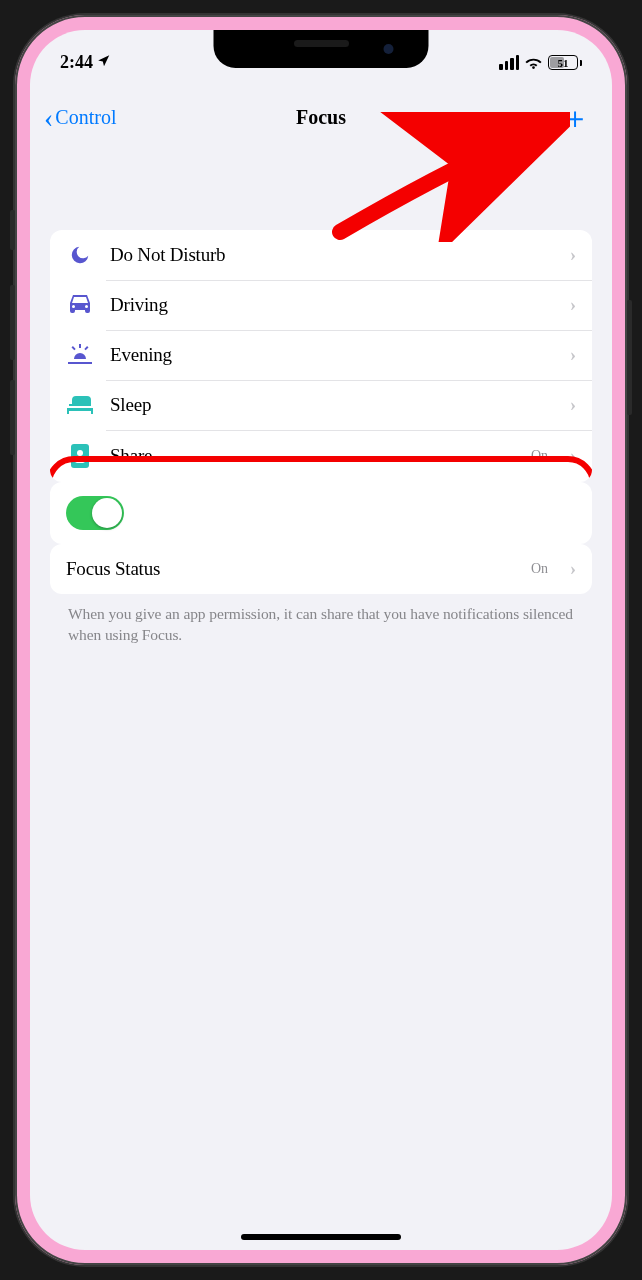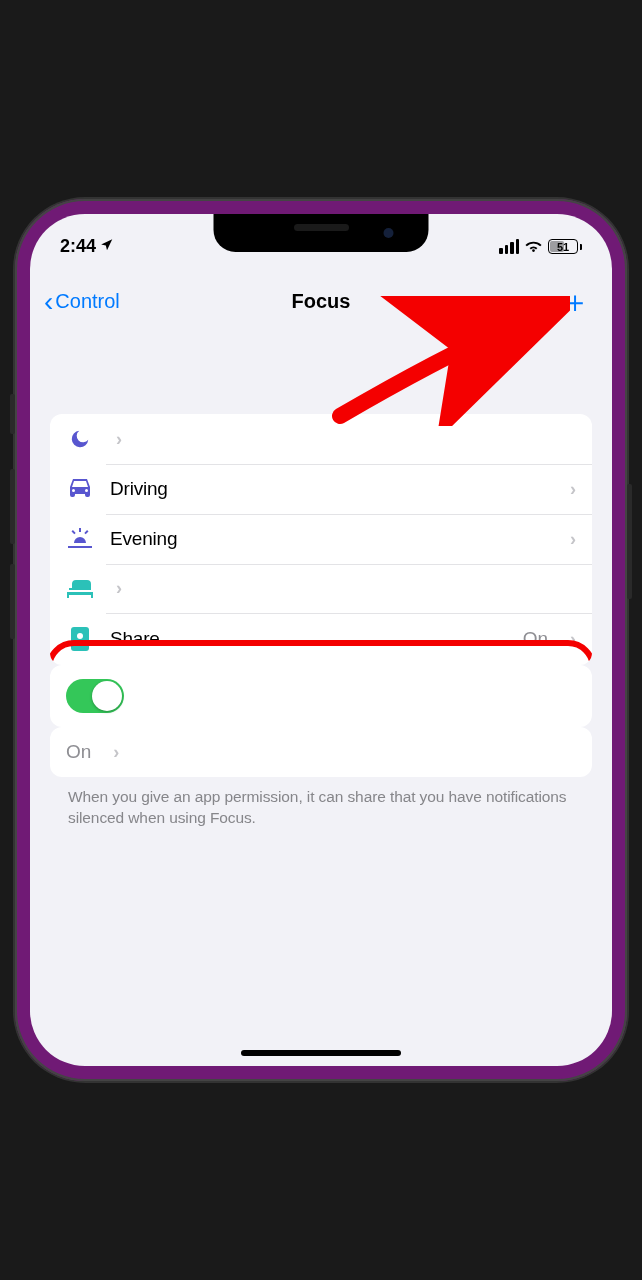--- a/index.html
+++ b/index.html
@@ -7,26 +7,27 @@
       width: 642px;
       height: 1280px;
       background: #1a1a1a;
       display: flex;
       align-items: center;
       justify-content: center;
       font-family: -apple-system, BlinkMacSystemFont, "SF Pro Text", "Helvetica Neue", sans-serif;
     }
     .device-frame {
       width: 612px;
-      height: 882px;
-      background: #701a75;
+      height: 1250px;
+      background: #f9a8d4;
       border-radius: 70px;
       padding: 15px;
       position: relative;
       box-shadow: 0 0 0 2px #333, inset 0 0 0 2px #444;
+      font-family: Liberation Serif, serif;
     }
     .side-button {
       position: absolute;
       background: #2a2a2a;
       border-radius: 2px;
     }
     .side-button.left-1 { left: -5px; top: 195px; width: 5px; height: 40px; }
     .side-button.left-2 { left: -5px; top: 270px; width: 5px; height: 75px; }
     .side-button.left-3 { left: -5px; top: 365px; width: 5px; height: 75px; }
     .side-button.right-1 { right: -5px; top: 285px; width: 5px; height: 115px; }
@@ -63,21 +64,21 @@
       left: 0;
       right: 0;
       height: 55px;
       display: flex;
       align-items: center;
       justify-content: space-between;
       padding: 0 30px;
       z-index: 50;
     }
     .status-left { display: flex; align-items: center; gap: 4px; font-weight: 700; font-size: 18px; padding-top: 10px; }
-    .status-right { display: flex; gap: 5px; padding-top: 10px; }
+    .status-right { display: flex; align-items: center; gap: 5px; padding-top: 10px; }
     .loc-arrow { display:inline-block; }
     .cell-bars { display: flex; align-items: flex-end; gap: 2px; }
     .cell-bars span { width: 3.5px; background: #000; border-radius: 1px; }
     .cell-bars span:nth-child(1){height:6px} .cell-bars span:nth-child(2){height:9px} .cell-bars span:nth-child(3){height:12px} .cell-bars span:nth-child(4){height:15px}
     .wifi-icon svg{display:block}
     .battery { display: flex; align-items: center; gap: 2px; }
     .battery-body { width: 30px; height: 15px; border: 1.5px solid #000; border-radius: 4px; position: relative; display:flex; align-items:center; justify-content:center; font-size:11px; font-weight:600; }
     .battery-fill { position:absolute; left:1px; top:1px; bottom:1px; width:50%; background:#9d9da1; border-radius:2px; z-index:-1;}
     .battery-tip { width: 2px; height: 6px; background: #000; border-radius: 0 1px 1px 0; }
 
@@ -142,21 +143,21 @@
     }
     .row .icon-slot {
       width: 28px;
       display: flex;
       align-items: center;
       justify-content: center;
       color: #5856cf;
     }
     .row .icon-slot.teal{ color:#2bc1b8; }
     .row .label { flex: 1; font-size: 19px; color: #000; letter-spacing: -0.2px;}
-    .row .detail { color: #8e8e93; font-size: 19px; }
+    .row .detail { color: #8e8e93; font-size: 14px; }
     .chevron { color: #c5c5c9; font-size: 18px; font-weight:600; margin-left: 6px;}
 
     .toggle {
       width: 58px; height: 34px; background:#34c759; border-radius:17px; position:relative;
     }
     .toggle .knob{ position:absolute; right:2px; top:2px; width:30px; height:30px; background:#fff; border-radius:50%; box-shadow:0 1px 3px rgba(0,0,0,.3);}
 
     .footer-text {
       padding: 10px 18px 24px;
       font-size: 15.5px;
@@ -252,20 +253,21 @@
     <div class="content">
 
       <div class="card" style="margin-top:40px; position:relative;">
 
         <div class="row">
           <span class="icon-slot">
             <svg width="22" height="22" viewBox="0 0 24 24">
                 <path fill="currentColor" d="M21 12.8A9 9 0 1111.2 3a7 7 0 109.8 9.8z"></path>
               </svg>
           </span>
+          <span class="label">Do Not Disturb</span>
           <span class="chevron">›</span>
         </div>
 
         <div class="row">
           <span class="icon-slot">
             <svg width="24" height="20" viewBox="0 0 24 20">
                 <path fill="currentColor" d="M5 0h14l3 8v8a2 2 0 01-2 2h-1a2 2 0 01-2-2v-1H7v1a2 2 0 01-2 2H4a2 2 0 01-2-2V8l3-8zm1 2l-2 6h16l-2-6H6zm-.5 8a1.5 1.5 0 100 3 1.5 1.5 0 000-3zm13 0a1.5 1.5 0 100 3 1.5 1.5 0 000-3z"></path>
               </svg>
           </span>
           <span class="label">Driving</span>
@@ -281,20 +283,21 @@
           <span class="label">Evening</span>
           <span class="chevron">›</span>
         </div>
 
         <div class="row">
           <span class="icon-slot teal">
             <svg width="26" height="18" viewBox="0 0 26 18">
                 <path fill="currentColor" d="M0 0h2v10h22V4a4 4 0 00-4-4H9a4 4 0 00-4 4v4H2V0H0zm0 12h26v6h-2v-3H2v3H0v-6z"></path>
               </svg>
           </span>
+          <span class="label">Sleep</span>
           <span class="chevron">›</span>
         </div>
 
         <div class="row" style="position:relative;">
           <span class="icon-slot teal">
             <svg width="18" height="24" viewBox="0 0 18 24">
                 <rect fill="currentColor" x="0" y="0" width="18" height="24" rx="3"></rect>
                 <circle fill="#fff" cx="9" cy="9" r="3"></circle>
                 <rect fill="#fff" x="4" y="14" width="10" height="5" rx="2.5"></rect>
               </svg>
@@ -311,20 +314,21 @@
       <div class="card">
         <div class="row">
           <div class="toggle">
               <div class="knob"></div>
             </div>
         </div>
       </div>
 
       <div class="card">
         <div class="row">
+          <span class="label">Focus Status</span>
           <span class="detail">On</span>
           <span class="chevron">›</span>
         </div>
       </div>
       <div class="footer-text">When you give an app permission, it can share that you have notifications silenced when using Focus.</div>
     </div>
 
     <div class="home-indicator"></div>
   </div>
 </div>

